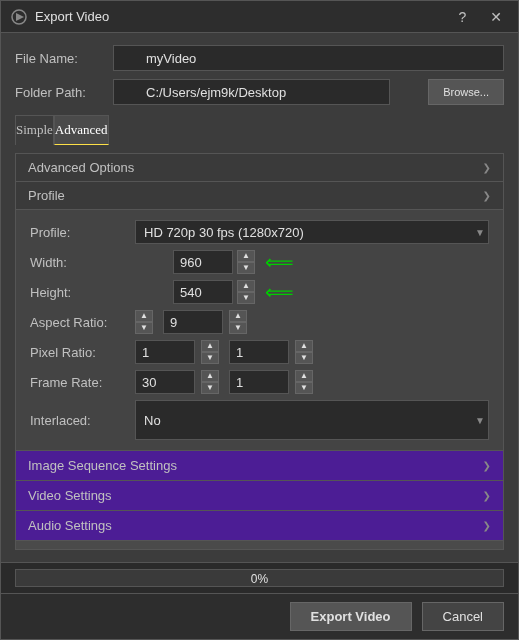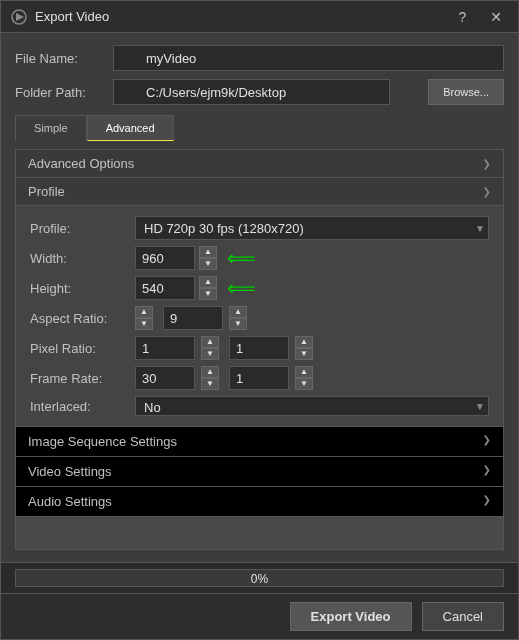--- a/index.html
+++ b/index.html
@@ -94,27 +94,28 @@
       height: 26px;
       cursor: pointer;
       font-size: 11px;
       margin-left: 30px;
     }
     .tabs {
       display: flex;
       margin-top: 2px;
     }
     .tab {
-      padding: 6px 18px;
+      padding: 6px 0;
       background: #3c3c3c;
       border: 1px solid #555;
       color: #c0c0c0;
       cursor: pointer;
-      font-size: 11px;
+      font-size: 13px;
       border-bottom: none;
+      font-family: Liberation Serif, serif;
     }
     .tab.active {
       background: #4a4a4a;
       color: #fff;
       border-bottom: 1px solid #fde047;
     }
     .tab-content {
       background: #4a4a4a;
       border: 1px solid #555;
       flex: 1;
@@ -150,20 +151,21 @@
     .inner-field-row:last-child { margin-bottom: 0; }
     .inner-label {
       width: 105px;
       color: #c0c0c0;
       flex-shrink: 0;
     }
     .spinner-group {
       display: flex;
       align-items: flex-end;
       gap: 4px;
+      margin-left: 38px;
     }
     .spinner-input {
       background: #2a2a2a;
       border: 1px solid #555;
       color: #e0e0e0;
       padding: 3px 6px;
       height: 24px;
       font-size: 13px;
       width: 60px;
       outline: none;
@@ -194,21 +196,21 @@
     }
     .select-wrapper {
       position: relative;
       flex: 1;
     }
     .select-field {
       background: #2a2a2a;
       border: 1px solid #555;
       color: #e0e0e0;
       padding: 3px 28px 3px 8px;
-      height: 20px;
+      height: 40px;
       font-size: 13px;
       outline: none;
       appearance: none;
       width: 100%;
       cursor: pointer;
     }
     .select-arrow {
       position: absolute;
       right: 4px;
       top: 50%;
@@ -233,26 +235,26 @@
       width: 100%;
       cursor: pointer;
     }
     .green-arrow-row {
       position: relative;
     }
     .collapsible-section {
       border-bottom: 1px solid #555;
     }
     .collapsible-header {
-      background: #000000;
+      background: #4c1d95;
       padding: 7px 12px;
       color: #c0c0c0;
       font-size: 13px;
       display: flex;
-      align-items: flex-start;
+      align-items: center;
       justify-content: space-between;
       cursor: pointer;
     }
     .collapsible-header .chev {
       font-size: 10px;
       color: #888;
     }
     .progress-bar-area {
       background: #2a2a2a;
       border-top: 1px solid #555;

